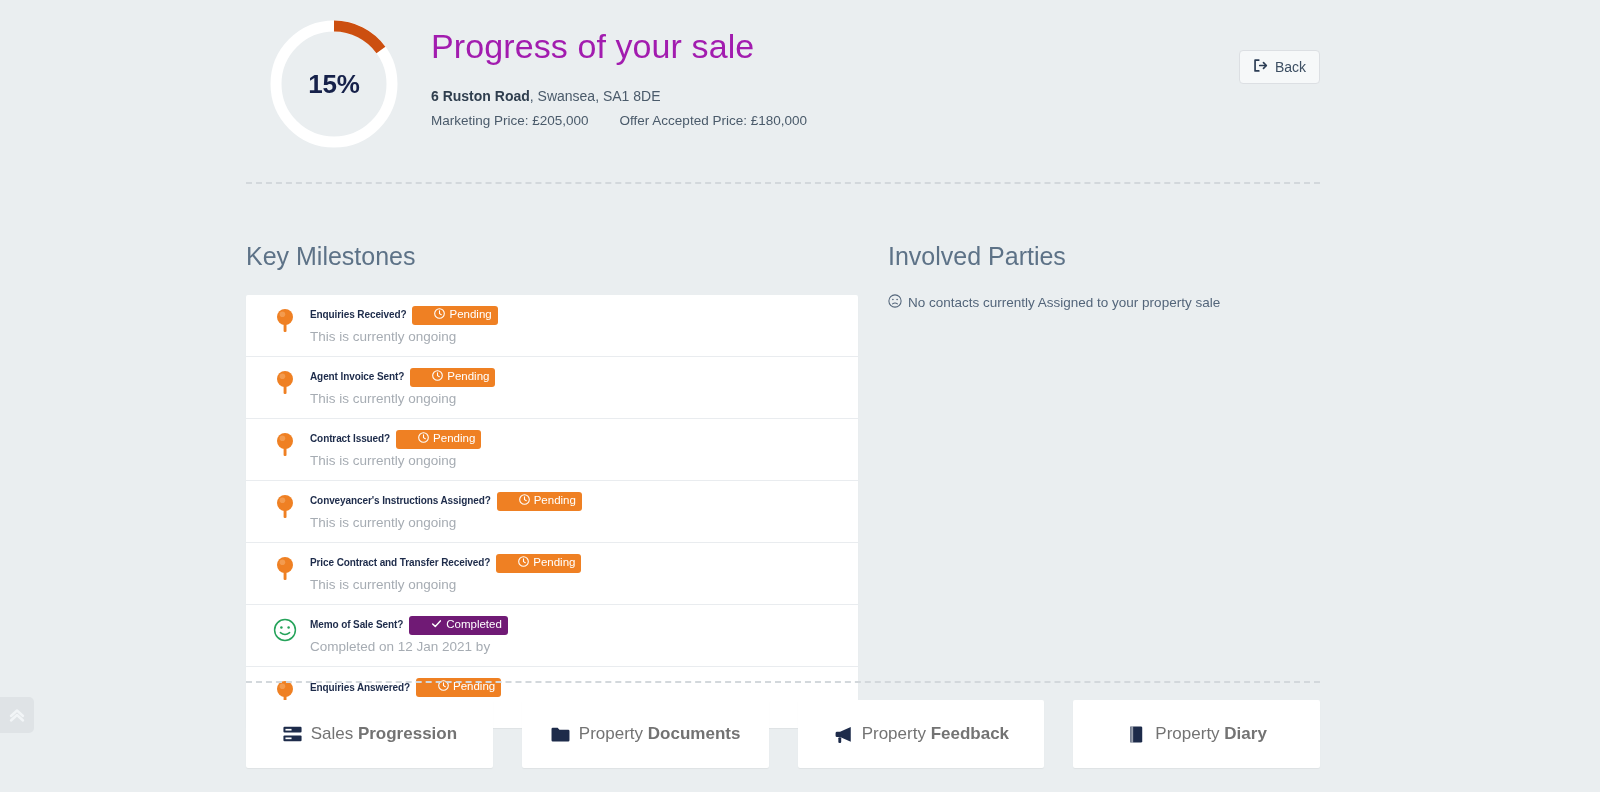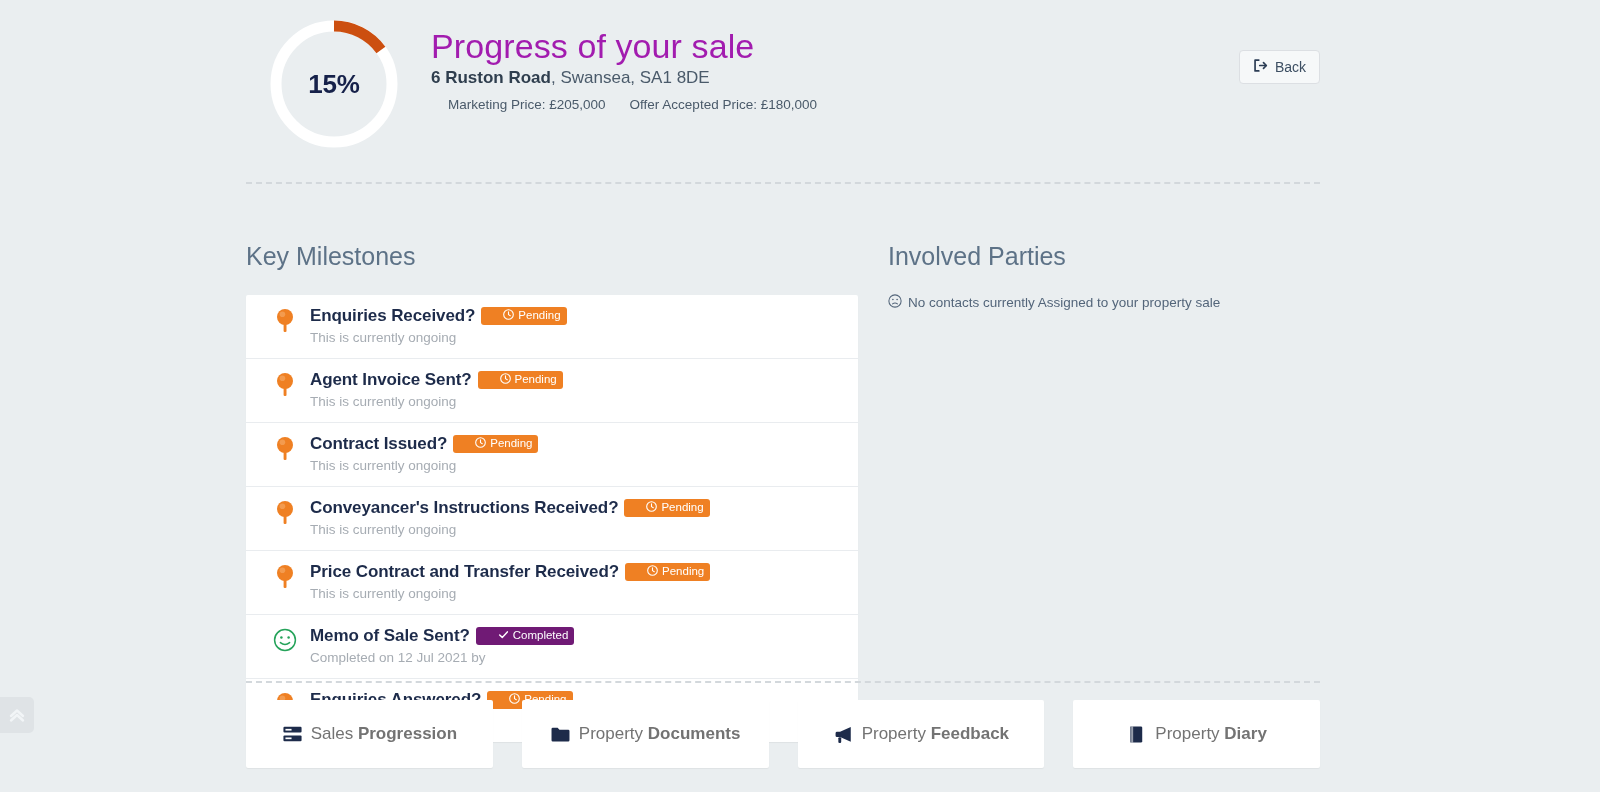--- a/index.html
+++ b/index.html
@@ -69,34 +69,34 @@
 
   .page-title {
     font-size: 34px;
     font-weight: 300;
     color: #a21caf;
     letter-spacing: 0.1px;
     line-height: 1.1;
   }
 
   .addr {
-    font-size: 17px;
+    margin-top: 21px;
+    font-size: 14px;
     color: #4a5a6a;
     line-height: 1.55;
   }
   .addr b { font-weight: bold; color: #2f3e4e; }
 
   .prices {
     margin-top: 3px;
     font-size: 13.5px;
     color: #4a5a6a;
     line-height: 1.55;
     display: flex;
-    gap: 24px;
-    margin-left: 17px;
+    gap: 31px;
   }
 
   .back-btn {
     position: absolute;
     right: 0px;
     top: 46px;
     height: 33px;
     padding: 16px 13px;
     background: #f6f8f9;
     border: 1px solid #dcdfe3;
@@ -160,21 +160,21 @@
 
   .ms-body { flex: 1; padding-top: 1px; }
 
   .ms-title-line {
     display: flex;
     align-items: center;
     gap: 6px;
     line-height: 1.2;
   }
   .ms-title {
-    font-size: 17px;
+    font-size: 10px;
     font-weight: bold;
     color: #1d2b4a;
     letter-spacing: -0.1px;
   }
 
   .badge {
     display: inline-flex;
     align-items: center;
     gap: 4px;
     padding: 2px 6px 3px 22px;
@@ -358,21 +358,21 @@
       <div class="milestone-row">
         <div class="ms-icon">
           <svg width="22" height="26" viewBox="0 0 22 26">
       <circle cx="11" cy="9" r="8" fill="#ef8023"></circle>
       <circle cx="8.4" cy="6.2" r="2.8" fill="#f39b4f"></circle>
       <rect x="9.6" y="15.5" width="2.9" height="8.5" rx="1.1" fill="#ef8023"></rect>
     </svg>
         </div>
      <div class="ms-body">
        <div class="ms-title-line">
-         <span class="ms-title">Conveyancer's Instructions Received?</span>
+         <span class="ms-title">Conveyancer's Instructions Assigned?</span>
          <span class="badge pending">
            <span><svg width="11" height="11" viewBox="0 0 16 16">
       <circle cx="8" cy="8" r="7" fill="none" stroke="#ffffff" stroke-width="1.6"></circle>
       <path d="M8 4.2 V8.2 L10.6 9.7" fill="none" stroke="#ffffff" stroke-width="1.6" stroke-linecap="round" stroke-linejoin="round"></path>
     </svg></span>
            <span>Pending</span>
          </span>
        </div>
        <div class="ms-sub">This is currently ongoing</div>
      </div>
@@ -411,21 +411,21 @@
      <div class="ms-body">
        <div class="ms-title-line">
          <span class="ms-title">Memo of Sale Sent?</span>
          <span class="badge completed">
            <span><svg width="11" height="11" viewBox="0 0 16 16">
       <path d="M2.4 8.6 L6.2 12.2 L13.6 4.2" fill="none" stroke="#ffffff" stroke-width="2.1" stroke-linecap="round" stroke-linejoin="round"></path>
     </svg></span>
            <span>Completed</span>
          </span>
        </div>
-       <div class="ms-sub">Completed on 12 Jul 2021 by</div>
+       <div class="ms-sub">Completed on 12 Jan 2021 by</div>
      </div>
       </div>
       <div class="milestone-row">
         <div class="ms-icon">
           <svg width="22" height="26" viewBox="0 0 22 26">
       <circle cx="11" cy="9" r="8" fill="#ef8023"></circle>
       <circle cx="8.4" cy="6.2" r="2.8" fill="#f39b4f"></circle>
       <rect x="9.6" y="15.5" width="2.9" height="8.5" rx="1.1" fill="#ef8023"></rect>
     </svg>
         </div>

